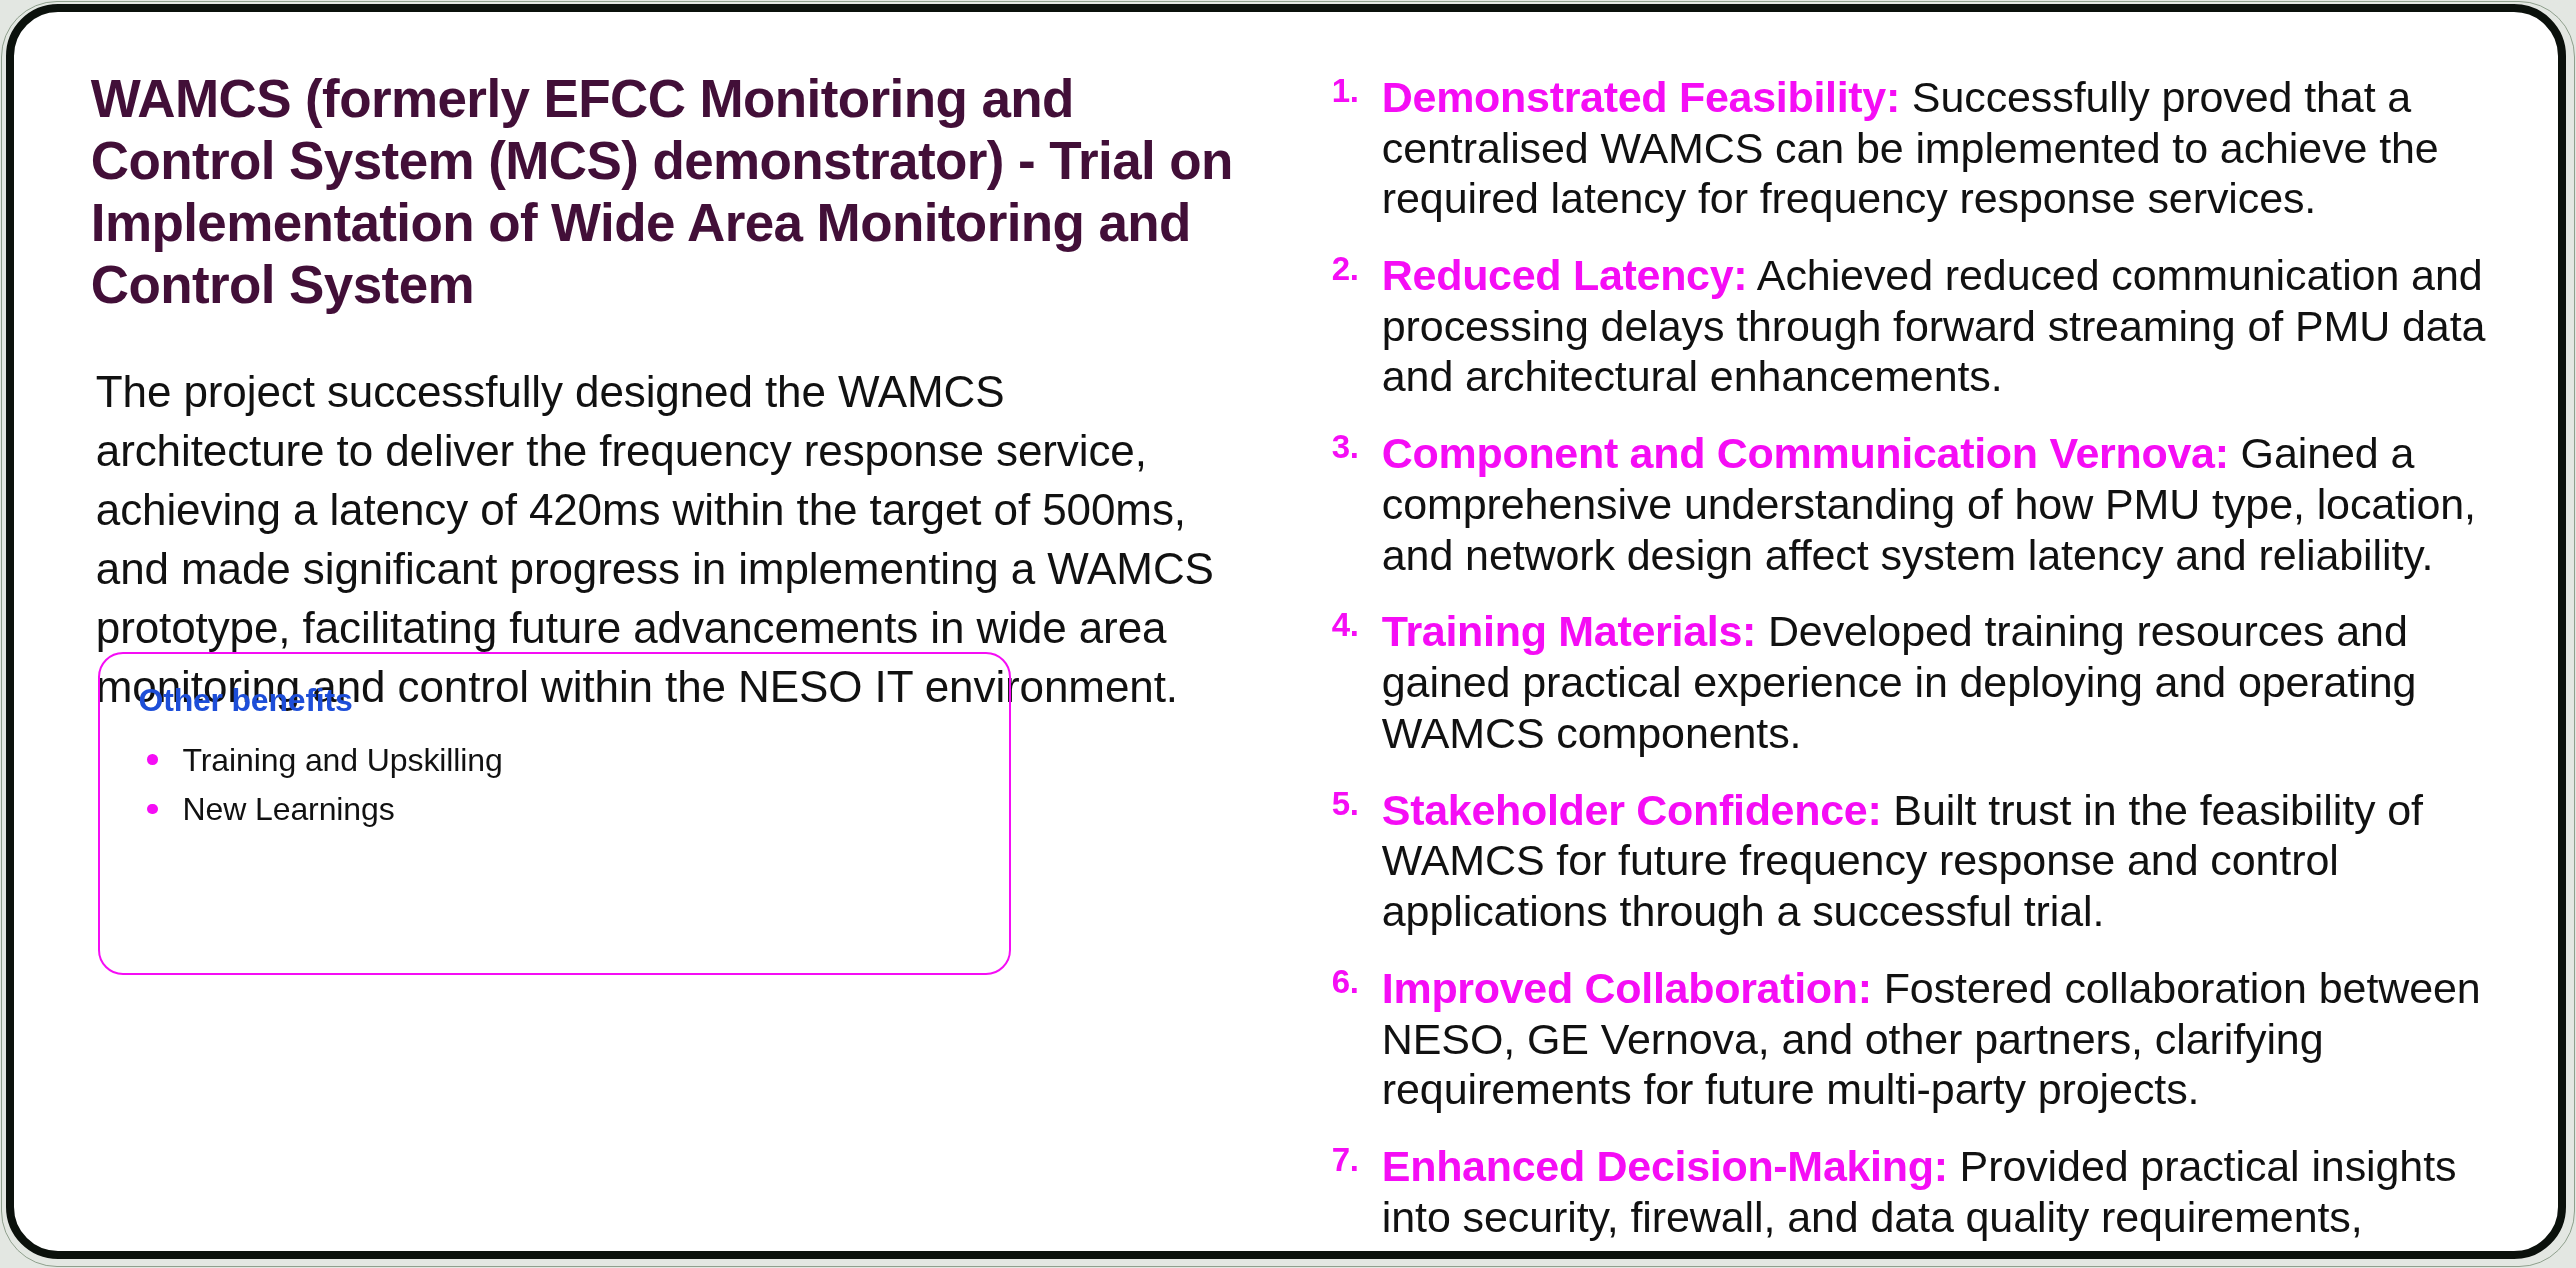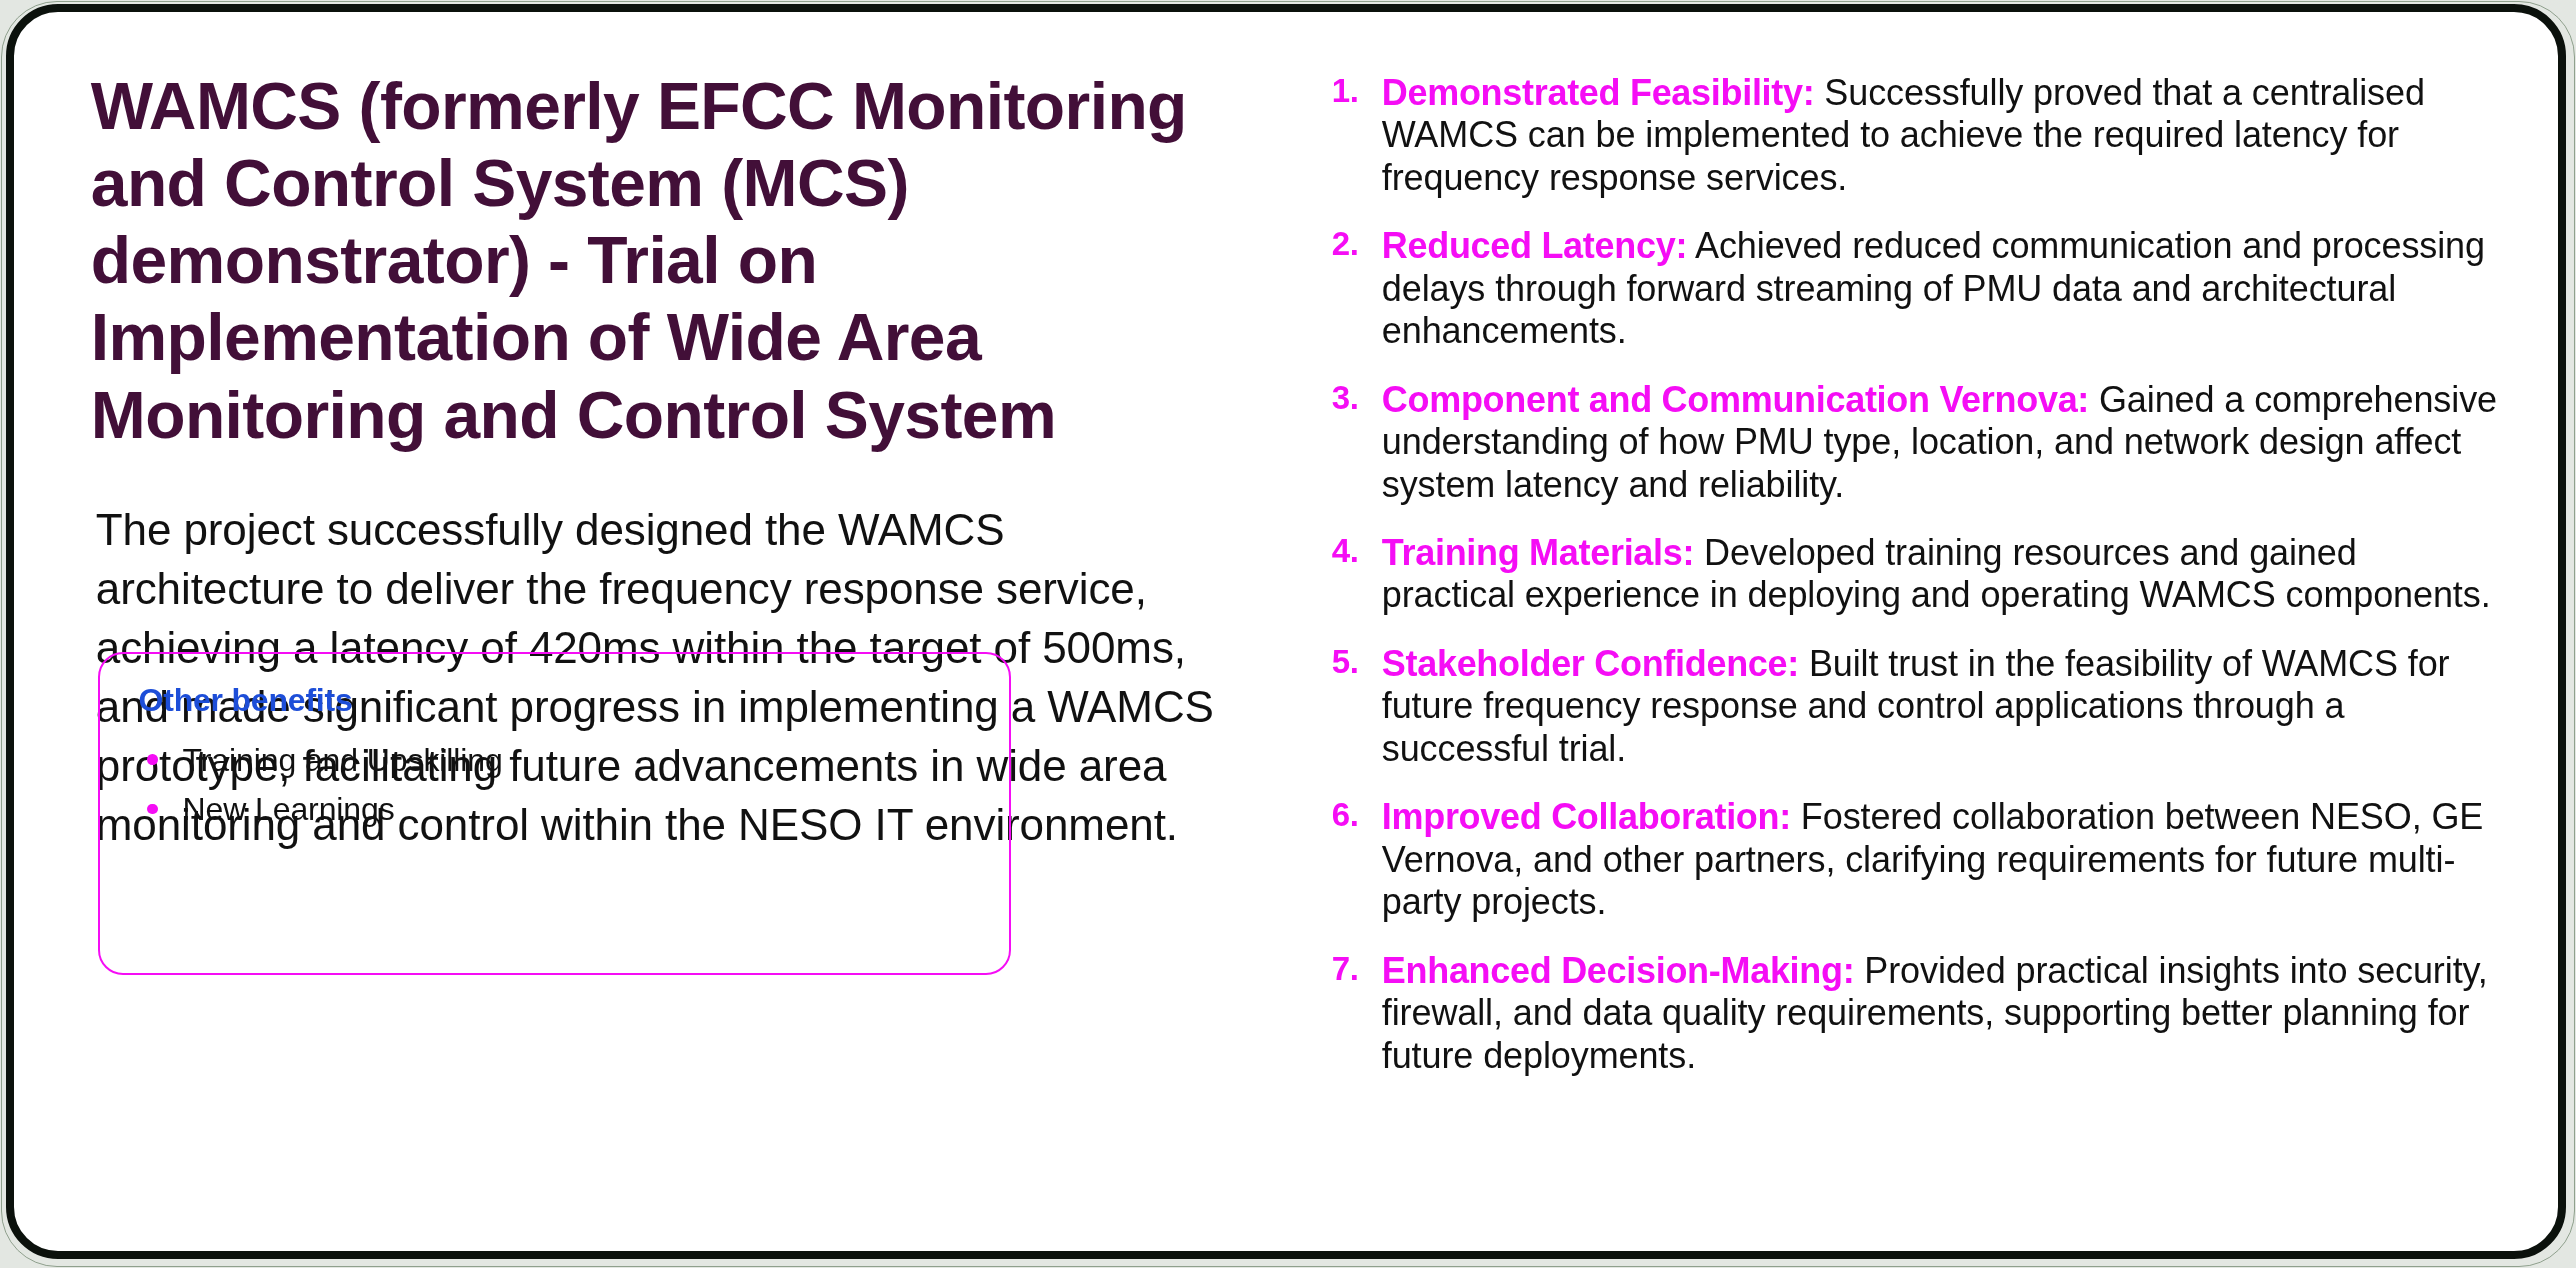--- a/index.html
+++ b/index.html
@@ -60,21 +60,21 @@
   
   #left-column {
     position: absolute;
     left: 77px;
     top: 56px;
     width: 1153px;
   }
 
   #page-title {
     color: #420f38;
-    font-size: 66px;
+    font-size: 53px;
     line-height: 1.17;
     font-weight: 700;
     letter-spacing: -0.6px;
     margin: 0;
     font-family: "Liberation Sans", sans-serif;
     white-space: pre-line;
   }
 
   #summary-paragraph {
     margin: 5px;
@@ -154,21 +154,21 @@
     color: #f50df5;
     font-weight: 700;
     font-size: 33px;
     line-height: 1.18;
     flex: 0 0 50px;
     text-align: left;
     letter-spacing: -0.3px;
   }
   .key-body {
     flex: 1 1 auto;
-    font-size: 36px;
+    font-size: 43px;
     line-height: 1.18;
     color: #111111;
     letter-spacing: -0.1px;
   }
   .key-heading {
     color: #f50df5;
     font-weight: 700;
     letter-spacing: -0.3px;
   }
   .key-text {

